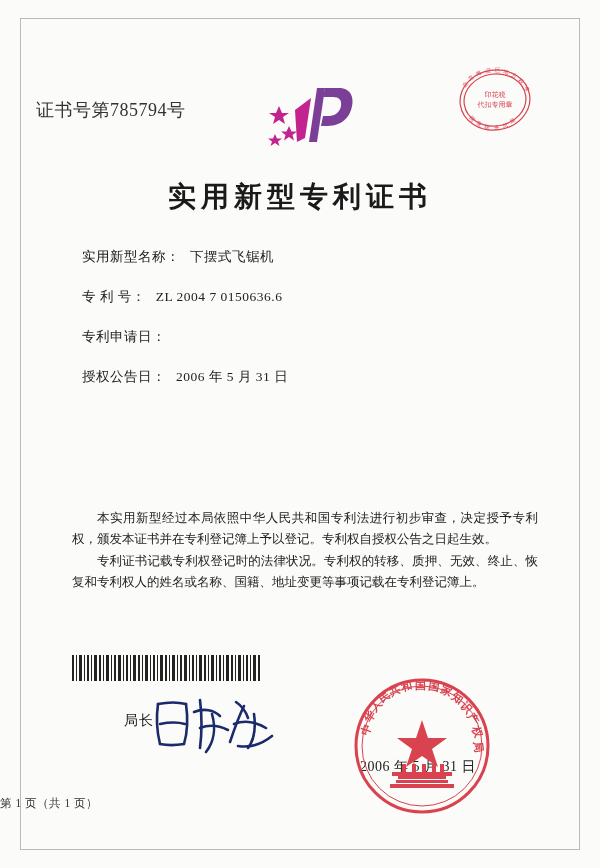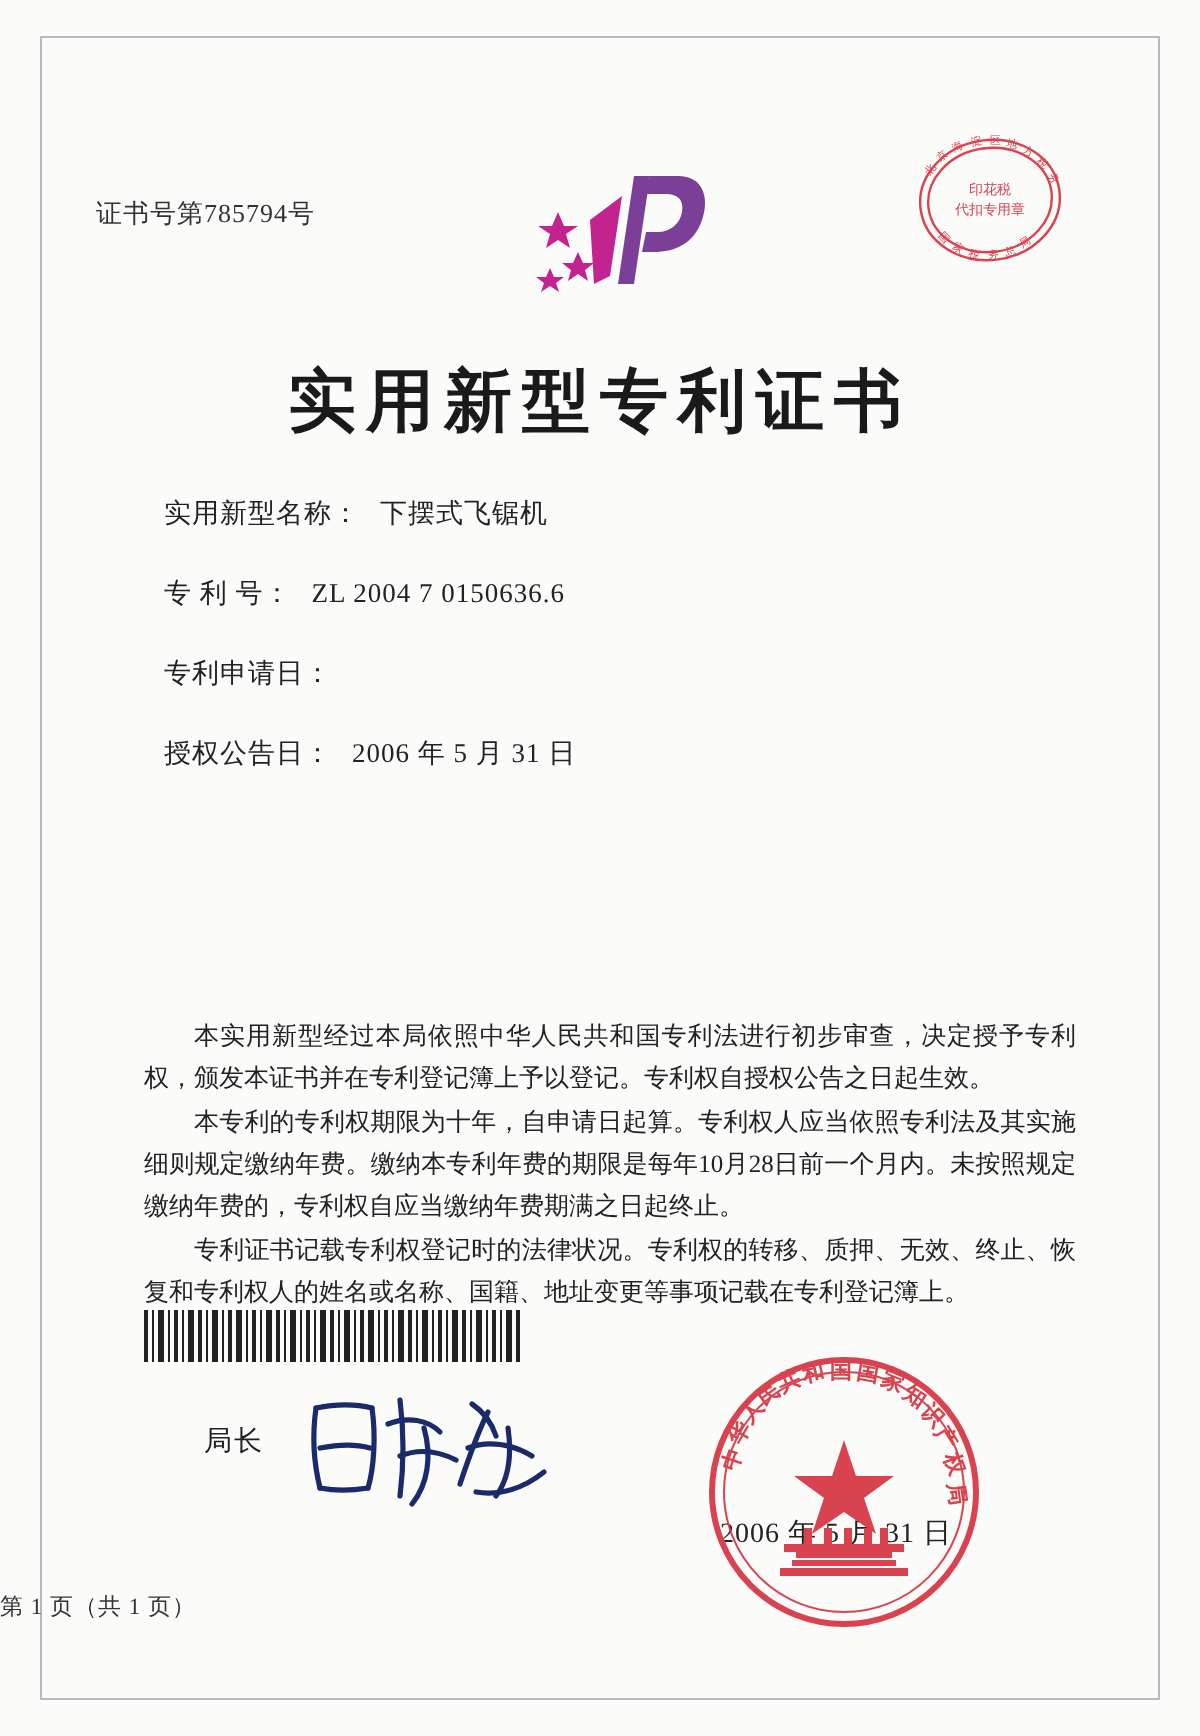--- a/index.html
+++ b/index.html
@@ -30,23 +30,23 @@
     top: 18px;
     right: 20px;
     bottom: 18px;
     border: 1px solid #b9b9b9;
     box-sizing: border-box;
   }
 
   
   .cert-no {
     position: absolute;
-    left: 48px;
+    left: 36px;
     top: 98px;
-    font-size: 13px;
+    font-size: 18px;
     letter-spacing: 0.5px;
     color: #333;
   }
 
   
   .logo {
     position: absolute;
     left: 255px;
     top: 80px;
     width: 110px;
@@ -61,21 +61,21 @@
     width: 80px;
     height: 68px;
   }
 
   .title {
     position: absolute;
     left: 0;
     right: 0;
     top: 178px;
     text-align: center;
-    font-size: 34px;
+    font-size: 28px;
     font-weight: bold;
     letter-spacing: 5px;
     color: #1a1a1a;
     font-family: Liberation Serif, serif;
   }
 
   .fields {
     position: absolute;
     left: 82px;
     top: 248px;
@@ -115,21 +115,21 @@
   .barcode {
     position: absolute;
     left: 72px;
     top: 655px;
     width: 190px;
     height: 26px;
   }
 
   .bureau-line {
     position: absolute;
-    left: 102px;
+    left: 124px;
     top: 712px;
     font-size: 14px;
     letter-spacing: 1px;
     color: #222;
   }
 
   .signature {
     position: absolute;
     left: 150px;
     top: 690px;
@@ -229,21 +229,20 @@
       <span class="field-label">专利申请日：</span>
     </div>
     <div class="field-row">
       <span class="field-label">授权公告日：</span>
       <span class="field-value">2006 年 5 月 31 日</span>
     </div>
   </div>
 
   <div class="body-text">
     <p>本实用新型经过本局依照中华人民共和国专利法进行初步审查，决定授予专利权，颁发本证书并在专利登记簿上予以登记。专利权自授权公告之日起生效。</p>
-    <p>本专利的专利权期限为十年，自申请日起算。专利权人应当依照专利法及其实施细则规定缴纳年费。缴纳本专利年费的期限是每年10月28日前一个月内。未按照规定缴纳年费的，专利权自应当缴纳年费期满之日起终止。</p>
     <p>专利证书记载专利权登记时的法律状况。专利权的转移、质押、无效、终止、恢复和专利权人的姓名或名称、国籍、地址变更等事项记载在专利登记簿上。</p>
   </div>
 
   <div class="barcode">
     <svg width="190" height="26" viewBox="0 0 190 26" xmlns="http://www.w3.org/2000/svg">
       <g fill="#222">
         <rect x="0" y="0" width="2" height="26"></rect>
           <rect x="4" y="0" width="1" height="26"></rect>
         <rect x="7" y="0" width="3" height="26"></rect>
           <rect x="12" y="0" width="1" height="26"></rect>

